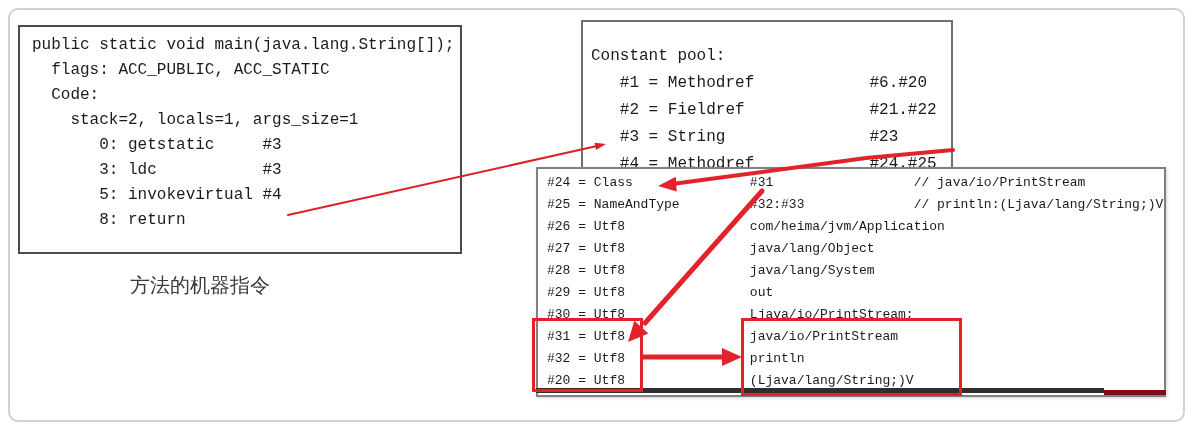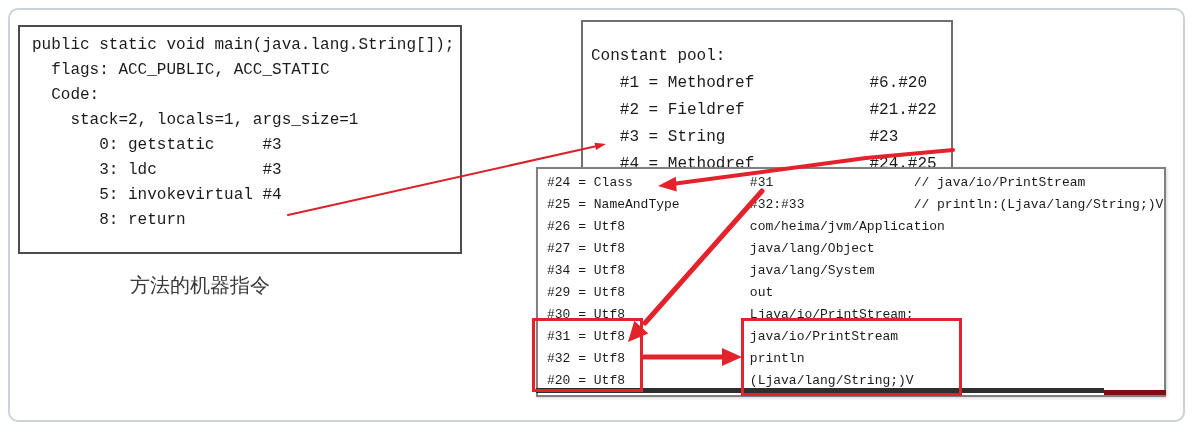--- a/index.html
+++ b/index.html
@@ -73,21 +73,21 @@
     <div class="ln">   #3 = String               #23</div>
     <div class="ln">   #4 = Methodref            #24.#25</div>
     <div class="ln">   #5 = Class                #26</div>
   </div>
 
   <div class="panel" id="detail-panel">
     <div class="ln">#24 = Class               #31                  // java/io/PrintStream</div>
     <div class="ln">#25 = NameAndType         #32:#33              // println:(Ljava/lang/String;)V</div>
     <div class="ln">#26 = Utf8                com/heima/jvm/Application</div>
     <div class="ln">#27 = Utf8                java/lang/Object</div>
-    <div class="ln">#34 = Utf8                java/lang/System</div>
+    <div class="ln">#28 = Utf8                java/lang/System</div>
     <div class="ln">#29 = Utf8                out</div>
     <div class="ln">#30 = Utf8                Ljava/io/PrintStream;</div>
     <div class="ln">#31 = Utf8                java/io/PrintStream</div>
     <div class="ln">#32 = Utf8                println</div>
     <div class="ln">#20 = Utf8                (Ljava/lang/String;)V</div>
   </div>
 
   <div class="bar" id="bar-dark" style="background: rgb(46, 46, 46);"></div>
   <div class="bar" id="bar-darkred" style="background: rgb(125, 14, 19);"></div>
 

